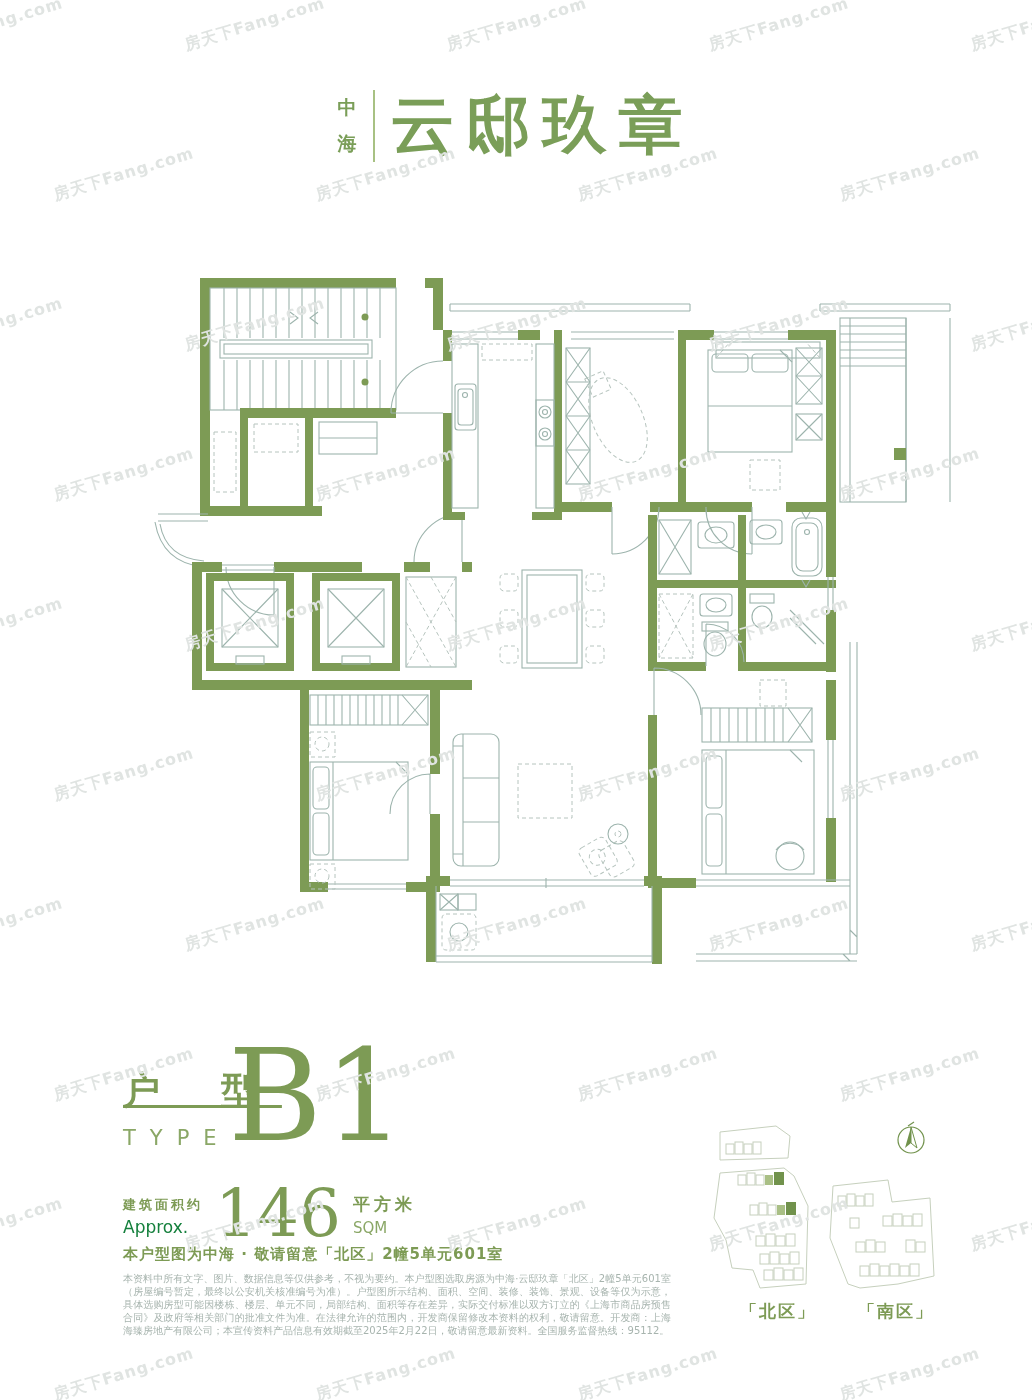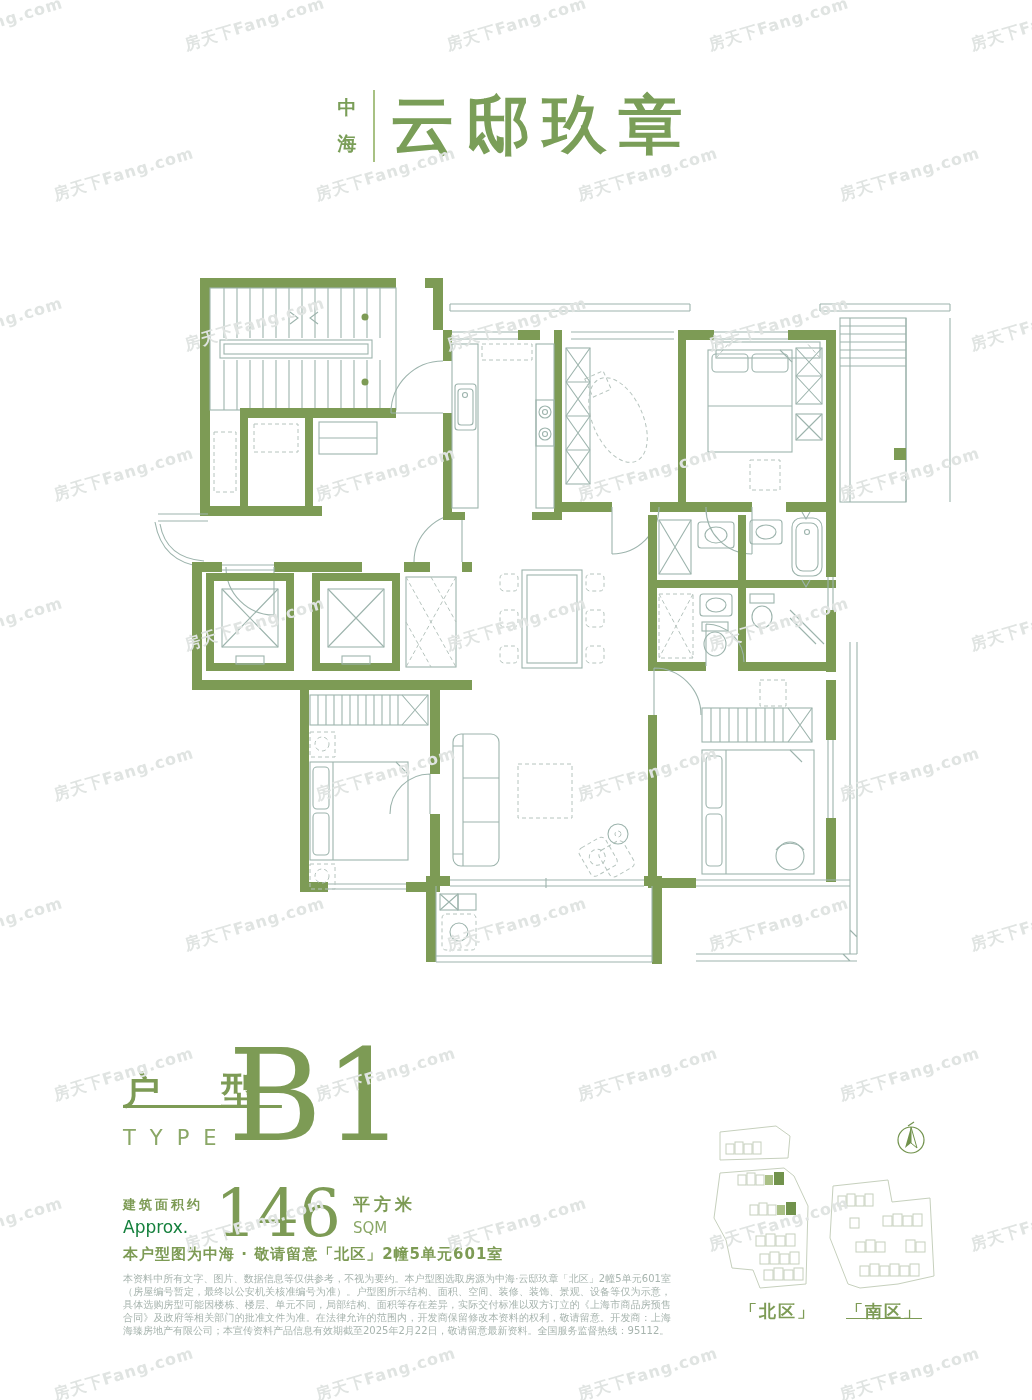--- a/index.html
+++ b/index.html
@@ -56,21 +56,21 @@
   .unit-note{position:absolute;left:123px;top:1245px;z-index:2;color:var(--brand-green);
     font-size:15px;font-weight:bold;letter-spacing:1px;}
 
   .disclaimer{position:absolute;left:123px;top:1272px;width:548px;z-index:2;color:var(--text-gray);
     font-size:10px;line-height:13px;text-align:justify;}
 
   
   .siteplan{position:absolute;left:698px;top:1118px;width:300px;height:216px;z-index:2;}
   .site-label{position:absolute;color:var(--brand-green);font-size:17px;letter-spacing:2px;font-weight:bold;}
   .site-label.north{left:42px;top:182px;}
-  .site-label.south{left:148px;top:182px;text-decoration:underline;}
+  .site-label.south{left:160px;top:182px;}
 </style>
 </head>
 <body>
 <div class="page">
 
   <div class="logo">
     <div class="logo-prefix">
       <span>中</span>
       <span>海</span>
     </div>

